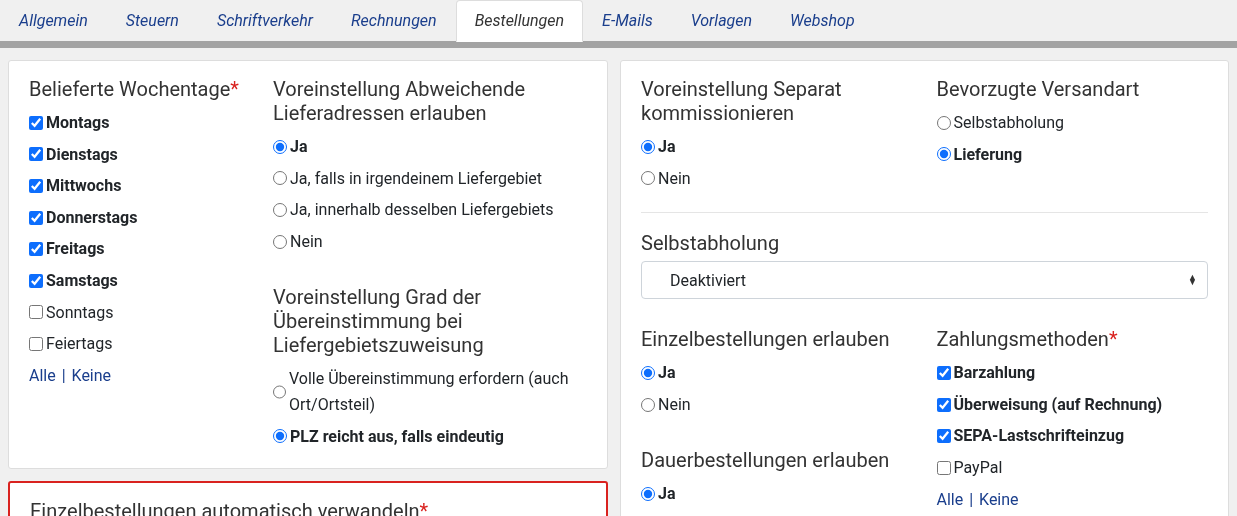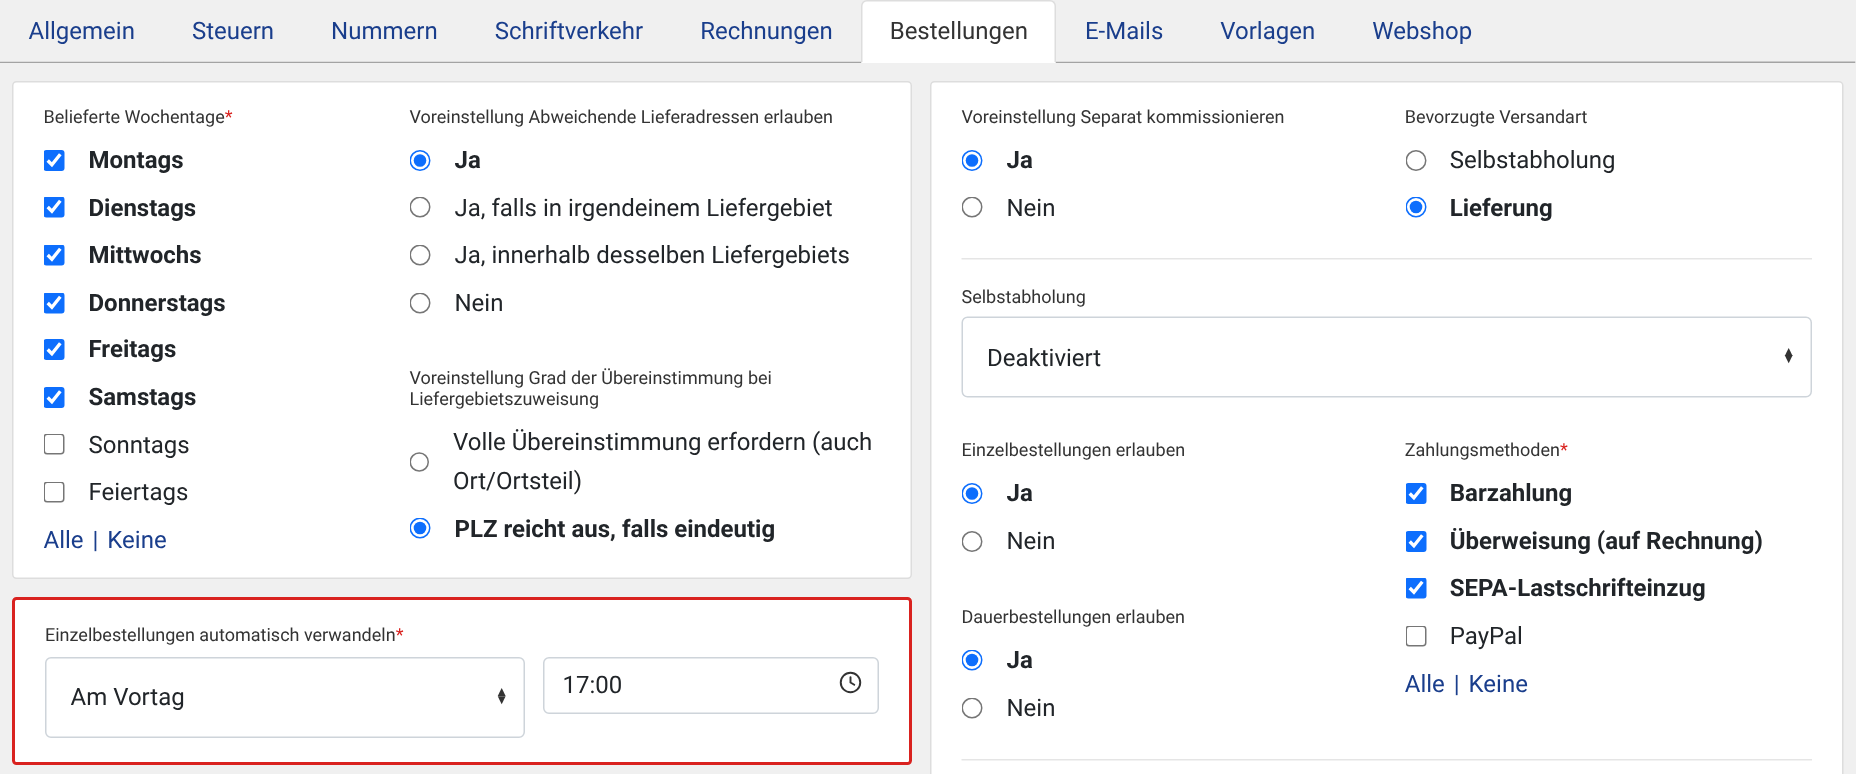--- a/index.html
+++ b/index.html
@@ -6,21 +6,22 @@
     body {
       font-family: -apple-system, BlinkMacSystemFont, "Segoe UI", Roboto, Arial, sans-serif;
       font-size: 16px;
       color: #212529;
       background: #f0f0f0;
       width: 1237px;
     }
     .tabs {
       display: flex;
       background: #f0f0f0;
-      border-bottom: 1px solid #a3a3a3;
+      border-bottom: 7px solid #a3a3a3;
+      font-style: italic;
     }
     .tab {
       padding: 10px 18px;
       color: #1a3e8c;
       cursor: pointer;
       background: #f0f0f0;
       border: 1px solid transparent;
       font-size: 16px;
     }
     .tab.active {
@@ -47,29 +48,29 @@
     }
     .card.highlighted {
       border: 2px solid #d9221f;
     }
     .cols {
       display: flex;
       gap: 24px;
     }
     .col { flex: 1; }
     .group-label {
-      font-size: 12px;
+      font-size: 20px;
       color: #333;
       margin-bottom: 6px;
     }
     .required-star { color: #d9221f; }
     .checkline, .radioline {
       display: flex;
       align-items: center;
-      gap: 16px;
+      gap: 3px;
       padding: 3px 0;
       line-height: 1.6;
     }
     .checkline input[type="checkbox"] {
       width: 14px;
       height: 14px;
       accent-color: #0d6efd;
     }
     .radioline input[type="radio"] {
       width: 14px;
@@ -79,24 +80,24 @@
     .bold { font-weight: 700; }
     .linkrow { margin-top: 6px; }
     .linkrow a { color: #1a3e8c; text-decoration: none; }
     .linkrow .sep { color: #1a3e8c; padding: 0 2px; }
     .section-gap { margin-top: 28px; }
     .select-wrap {
       position: relative;
       background: #fff;
       border: 1px solid #ced4da;
       border-radius: 4px;
-      height: 54px;
+      height: 38px;
       display: flex;
       align-items: center;
-      padding: 0 30px 0 16px;
+      padding: 0 30px 0 28px;
     }
     .select-caret {
       position: absolute;
       right: 10px;
       top: 50%;
       transform: translateY(-50%);
       display: flex;
       flex-direction: column;
       line-height: 5px;
       font-size: 9px;
@@ -134,21 +135,20 @@
     .big-select {
       width: 100%;
     }
   </style>
 </head>
 <body>
 
 <div class="tabs">
   <div class="tab">Allgemein</div>
   <div class="tab">Steuern</div>
-  <div class="tab">Nummern</div>
   <div class="tab">Schriftverkehr</div>
   <div class="tab">Rechnungen</div>
   <div class="tab active">Bestellungen</div>
   <div class="tab">E-Mails</div>
   <div class="tab">Vorlagen</div>
   <div class="tab">Webshop</div>
 </div>
 
 <div class="content-row">
 

